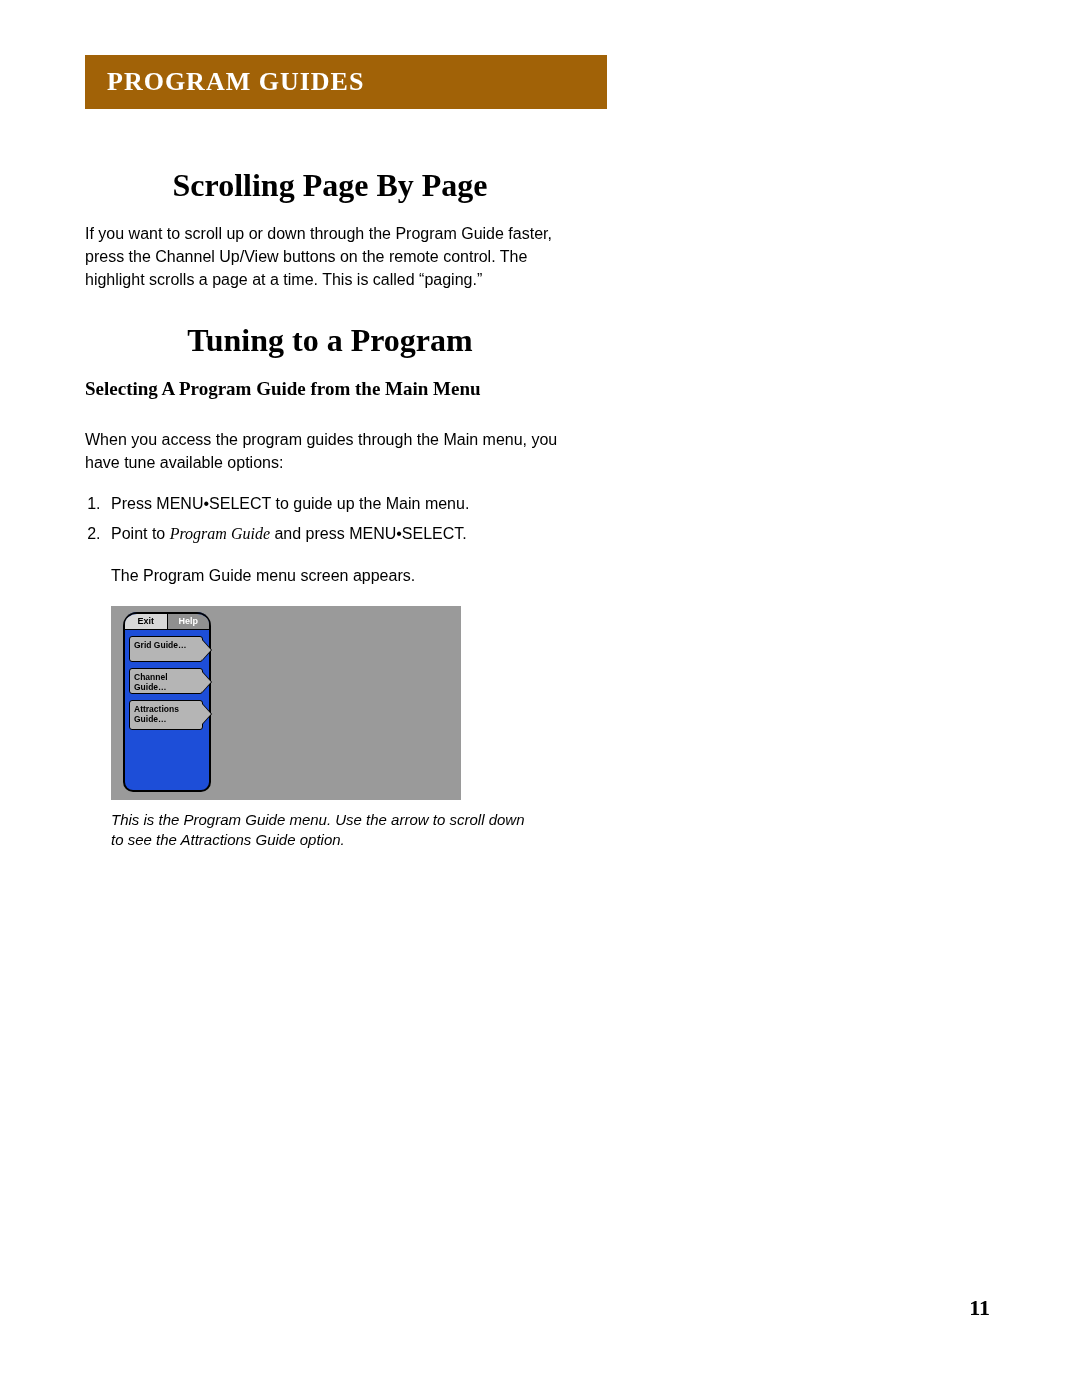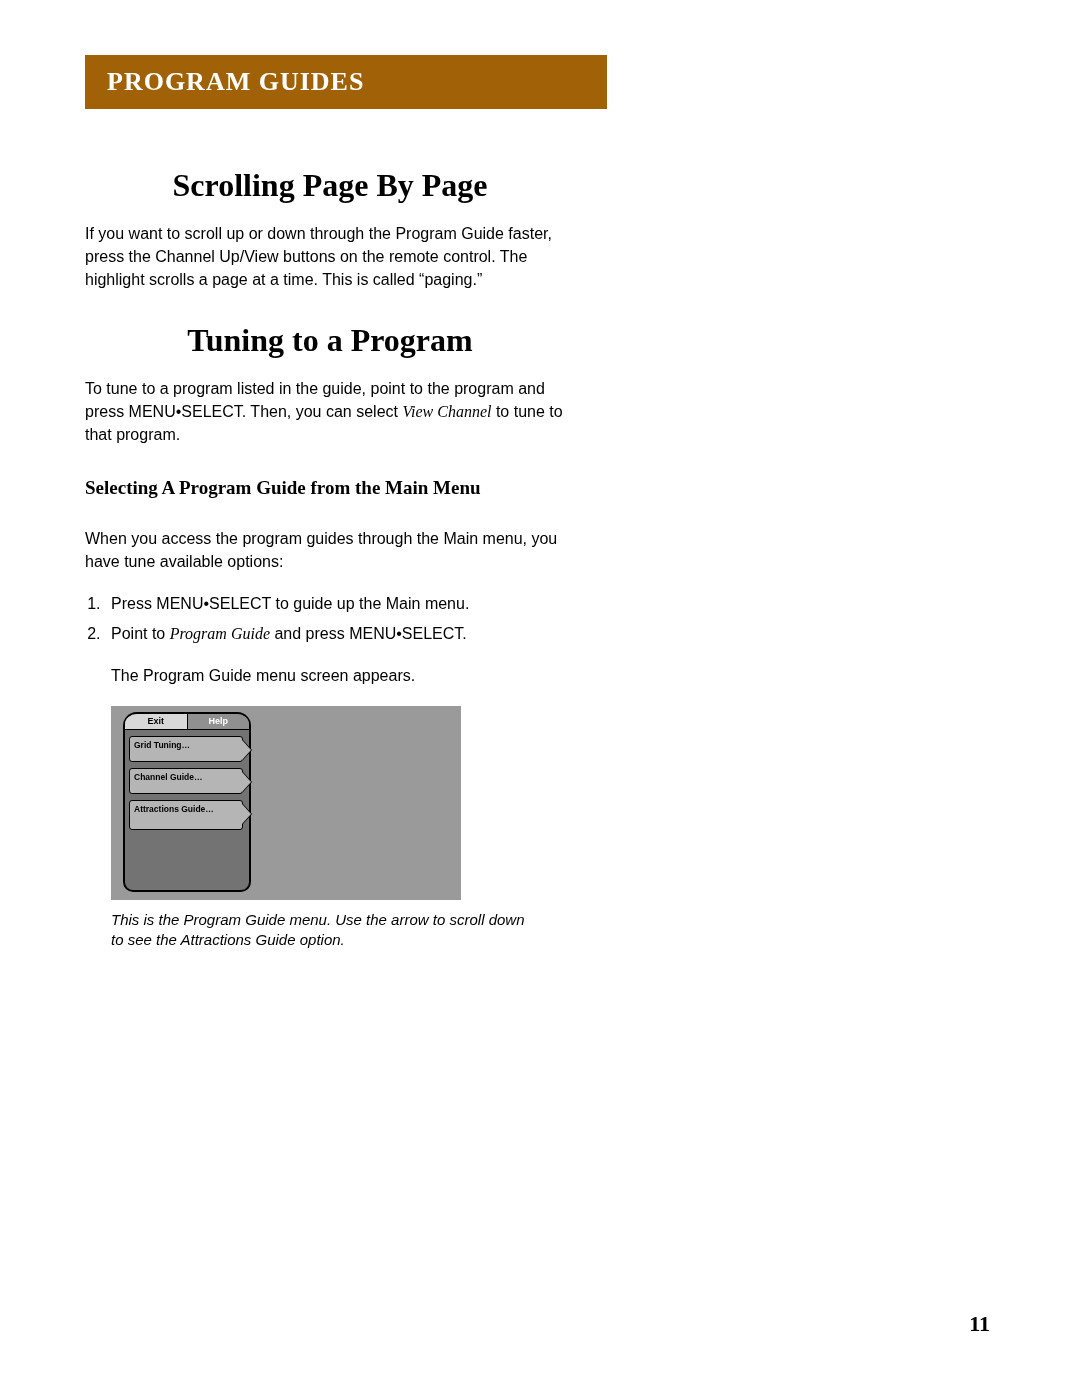--- a/index.html
+++ b/index.html
@@ -69,23 +69,23 @@
     width: 350px;
     height: 194px;
     background: #9a9a9a;
     position: relative;
     overflow: hidden;
   }
   .panel {
     position: absolute;
     left: 12px;
     top: 6px;
-    width: 128px;
+    width: 88px;
     height: 180px;
-    background: #737373;
+    background: #1d4ed8;
     border: 2px solid #000;
     border-top: 0;
     border-top-left-radius: 14px;
     border-top-right-radius: 14px;
     border-bottom-left-radius: 10px;
     border-bottom-right-radius: 10px;
     box-sizing: border-box;
   }
   .tabrow {
     position: absolute;
@@ -147,63 +147,60 @@
   .figure-caption {
     font-style: italic;
     font-size: 15px;
     line-height: 1.35;
     margin: 10px 0 8px 26px;
     width: 430px;
   }
   .page-number {
     position: absolute;
     right: 90px;
-    bottom: 60px;
+    bottom: 76px;
     font-family: Georgia, "Times New Roman", serif;
     font-weight: bold;
     font-size: 22px;
   }
 </style>
 </head>
 <body>
 
 <div class="page">
 
   <div class="header-bar">
     <span>PROGRAM GUIDES</span>
   </div>
 
   <div class="content-col">
 
     <h2 class="sub">Scrolling Page By Page</h2>
     <p class="body">If you want to scroll up or down through the Program Guide faster, press the Channel Up/View buttons on the remote control. The highlight scrolls a page at a time. This is called “paging.”</p>
 
     <h2 class="sub">Tuning to a Program</h2>
-    <p class="body">
-      <span>To tune to a program listed in the guide, point to the program and press MENU•SELECT. Then, you can select </span><em class="italword">View Channel</em><span> to tune to that program.</span>
-    </p>
 
     <h1 class="major">Selecting A Program Guide from the Main Menu</h1>
     <p class="body" style="margin-bottom:18px;">When you access the program guides through the Main menu, you have tune available options:</p>
 
     <ol class="steps">
       <li>Press MENU•SELECT to guide up the Main menu.</li>
       <li>
         <span>Point to </span><em class="italword">Program Guide</em><span> and press MENU•SELECT.</span>
       </li>
     </ol>
     <div class="step-sub">The Program Guide menu screen appears.</div>
 
     <div class="figure-area">
       <div class="panel">
         <div class="tabrow">
           <div class="tab exit">Exit</div>
           <div class="tab help">Help</div>
         </div>
-        <div class="menuitem first">Grid Tuning…</div>
+        <div class="menuitem first">Grid Guide…</div>
         <div class="menuitem">Channel Guide…</div>
         <div class="menuitem" style="height:30px;">Attractions Guide…</div>
       </div>
     </div>
 
     <p class="figure-caption">This is the Program Guide menu. Use the arrow to scroll down to see the Attractions Guide option.</p>
 
   </div>
 
   <div class="page-number">11</div>

